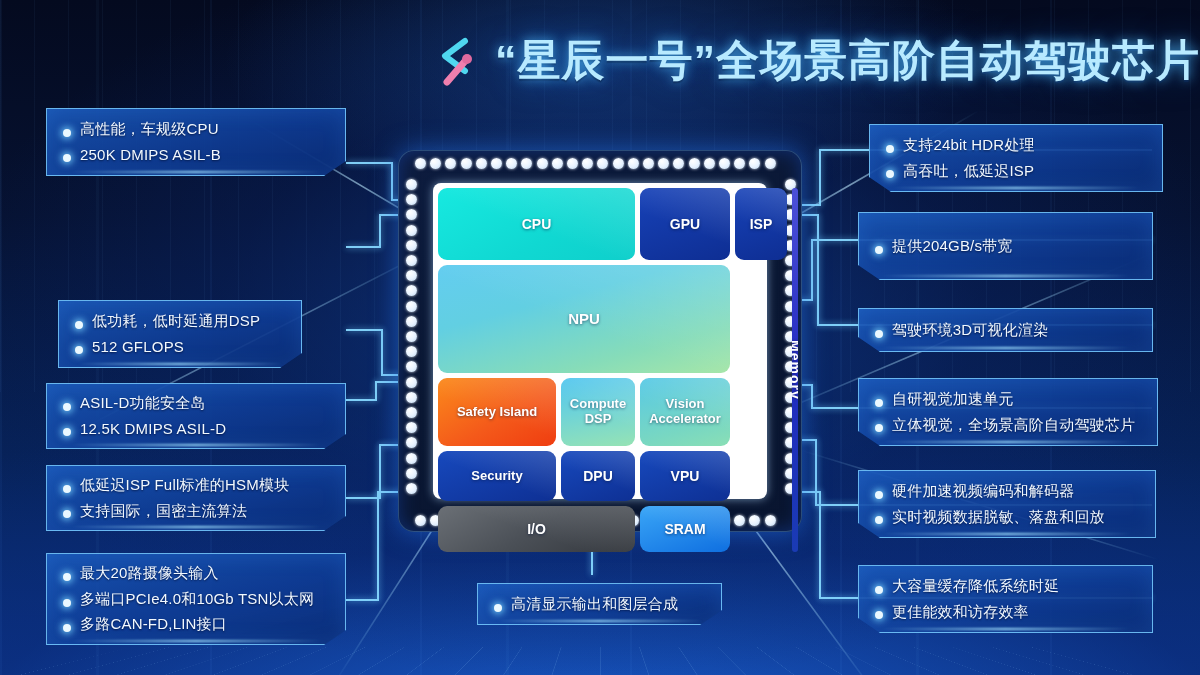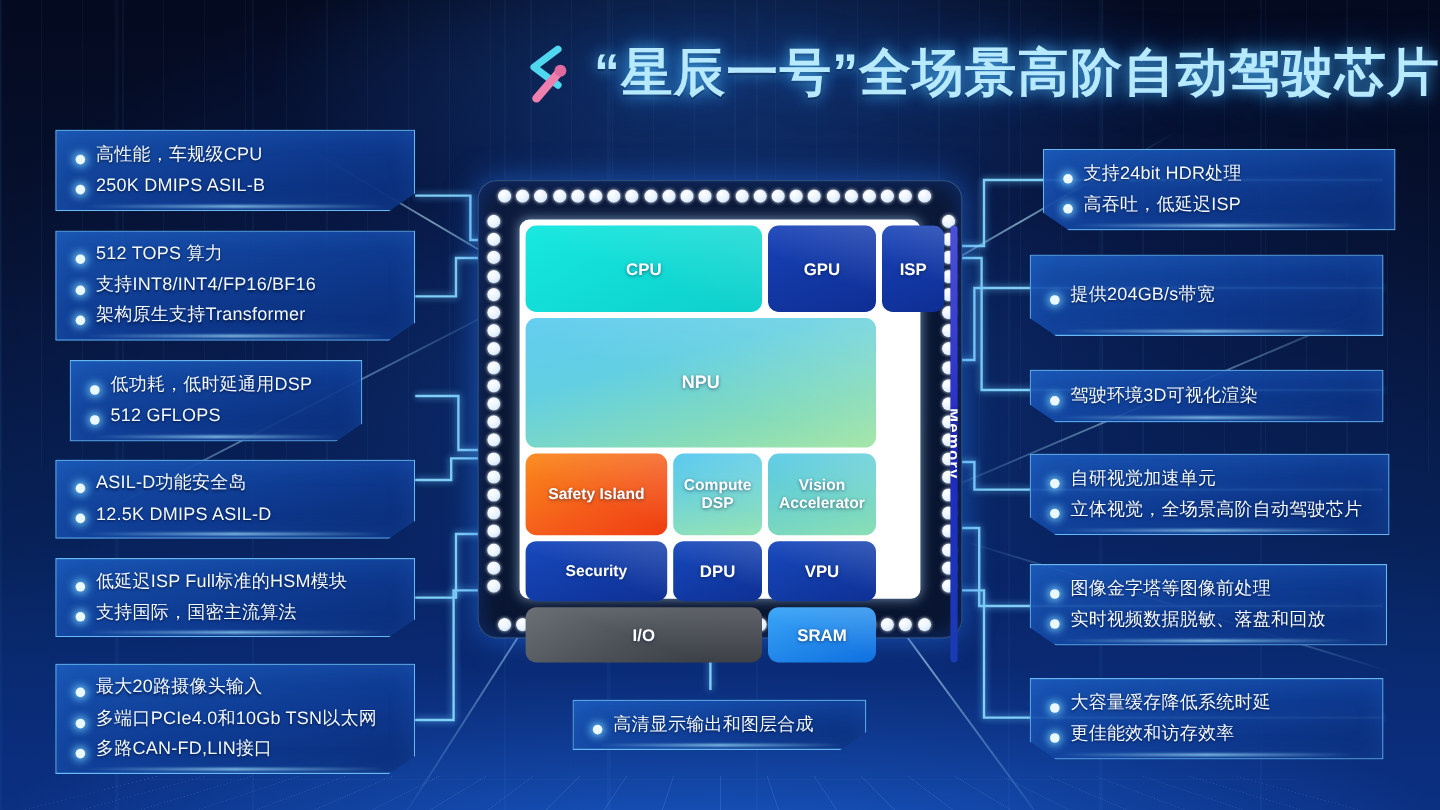--- a/index.html
+++ b/index.html
@@ -196,34 +196,20 @@
     <div class="li">
         <span class="dot"></span>
         <span class="txt">高性能，车规级CPU</span>
       </div>
     <div class="li">
         <span class="dot"></span>
         <span class="txt">250K DMIPS ASIL-B</span>
       </div>
   </div>
 
-  <div class="card clip-r" style="left:46px; top:192px; width:300px; height:92px;">
-    <div class="li">
-        <span class="dot"></span>
-        <span class="txt">512 TOPS 算力</span>
-      </div>
-    <div class="li">
-        <span class="dot"></span>
-        <span class="txt">支持INT8/INT4/FP16/BF16</span>
-      </div>
-    <div class="li">
-        <span class="dot"></span>
-        <span class="txt">架构原生支持Transformer</span>
-      </div>
-  </div>
 
   <div class="card clip-r" style="left:58px; top:300px; width:244px; height:68px;">
     <div class="li">
         <span class="dot"></span>
         <span class="txt">低功耗，低时延通用DSP</span>
       </div>
     <div class="li">
         <span class="dot"></span>
         <span class="txt">512 GFLOPS</span>
       </div>
@@ -298,21 +284,21 @@
       </div>
     <div class="li">
         <span class="dot"></span>
         <span class="txt">立体视觉，全场景高阶自动驾驶芯片</span>
       </div>
   </div>
 
   <div class="card clip-l" style="left:858px; top:470px; width:298px; height:68px;">
     <div class="li">
         <span class="dot"></span>
-        <span class="txt">图像金字塔等图像前处理</span>
+        <span class="txt">硬件加速视频编码和解码器</span>
       </div>
     <div class="li">
         <span class="dot"></span>
         <span class="txt">实时视频数据脱敏、落盘和回放</span>
       </div>
   </div>
 
   <div class="card clip-l" style="left:858px; top:565px; width:295px; height:68px;">
     <div class="li">
         <span class="dot"></span>

